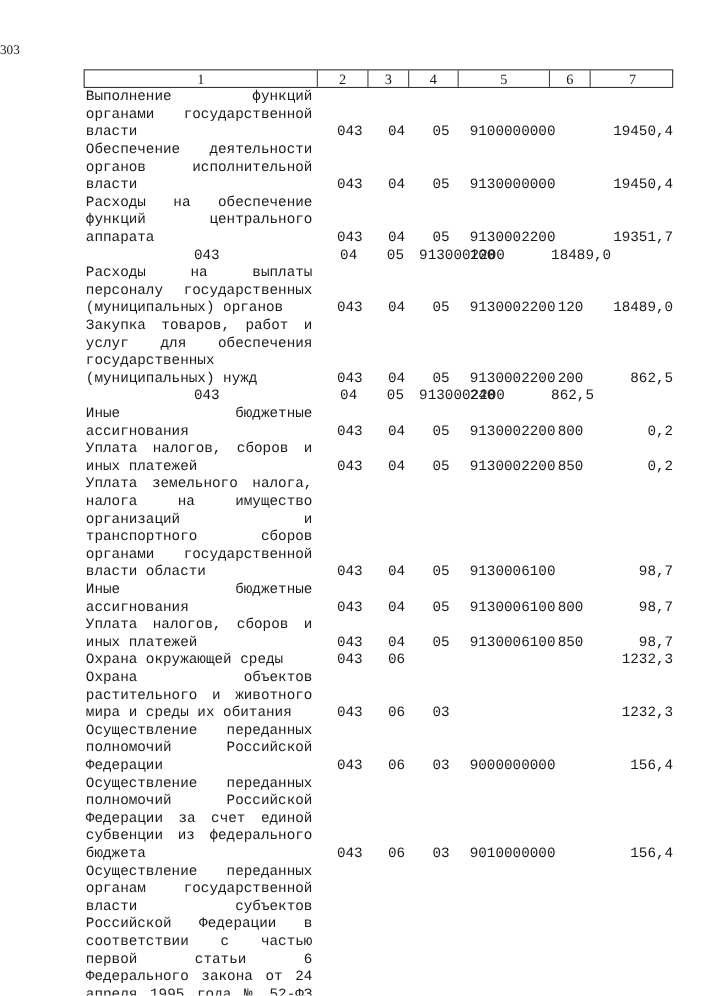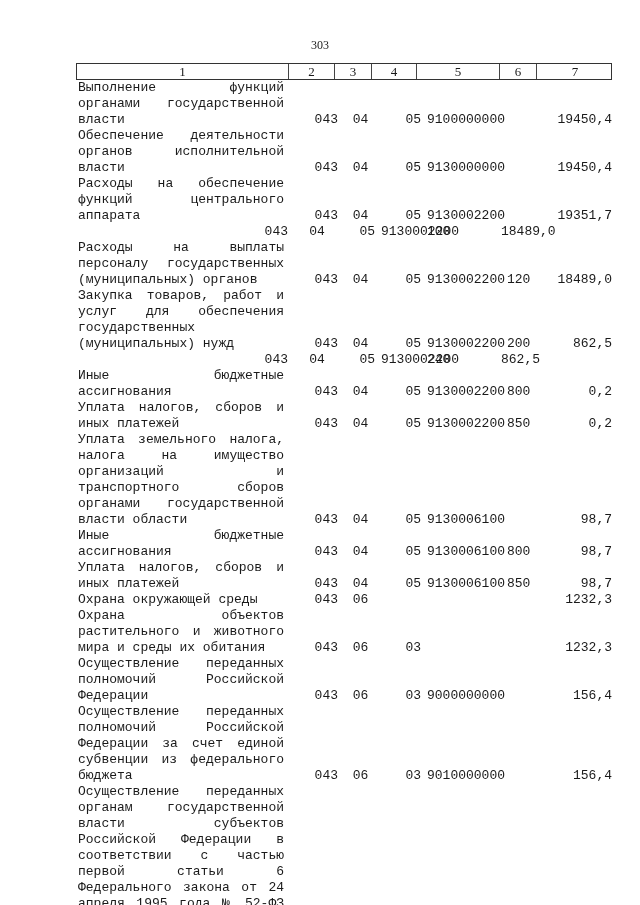--- a/index.html
+++ b/index.html
@@ -1,33 +1,33 @@
 <!DOCTYPE html>
 <html><head>
 <meta charset="utf-8">
 <style>
   html, body { margin:0; padding:0; background:#ffffff; }
   body { width:640px; height:905px; position:relative; overflow:hidden;
          font-family:"Liberation Serif","DejaVu Serif",serif; color:#1a1a1a; }
-  .page-number { position:absolute; top:38px; left:0; width:640px; text-align:center;
+  .page-number { position:absolute; top:38px; left:0; width:640px; 
                  font-size:12px; }
   .table-header { position:absolute; top:63px; left:76px; width:536px; height:17px;
                   display:grid; grid-template-columns:211px 46px 37px 45px 83px 37px 77px;
                   border:1px solid #333; box-sizing:border-box; font-size:13px; }
   .table-header > div { text-align:center; line-height:15px; border-left:1px solid #444; }
   .table-header > div:first-child { border-left:none; }
   .rows { position:absolute; top:80px; left:78px; width:540px; }
   .row { display:grid; grid-template-columns:210px 50px 37px 46px 80px 43px 74px;
          align-items:end; font-size:13px; line-height:16px;font-family:Liberation Mono, monospace; }
   .desc { text-align:justify; text-align-last:left; padding-right:4px; }
   .c2,.c3,.c4,.c6 { text-align:center; }
   .c5 { text-align:right; padding-left:6px; }
-  .c2 { text-align:right; padding-left:10px; }
+  .c2 { text-align:center; padding-left:10px; }
   .c3 { text-align:center; padding-left:8px; }
-  .c4 { text-align:right; padding-left:6px; }
+  .c4 { text-align:center; padding-left:6px; }
   .c6 { text-align:left; padding-left:6px; }
   .c7 { text-align:right; padding-right:6px; }
   .row .val { padding-bottom:0; }
 </style>
 </head>
 <body>
 
 <div class="page-number">303</div>
 
 <div class="table-header">

